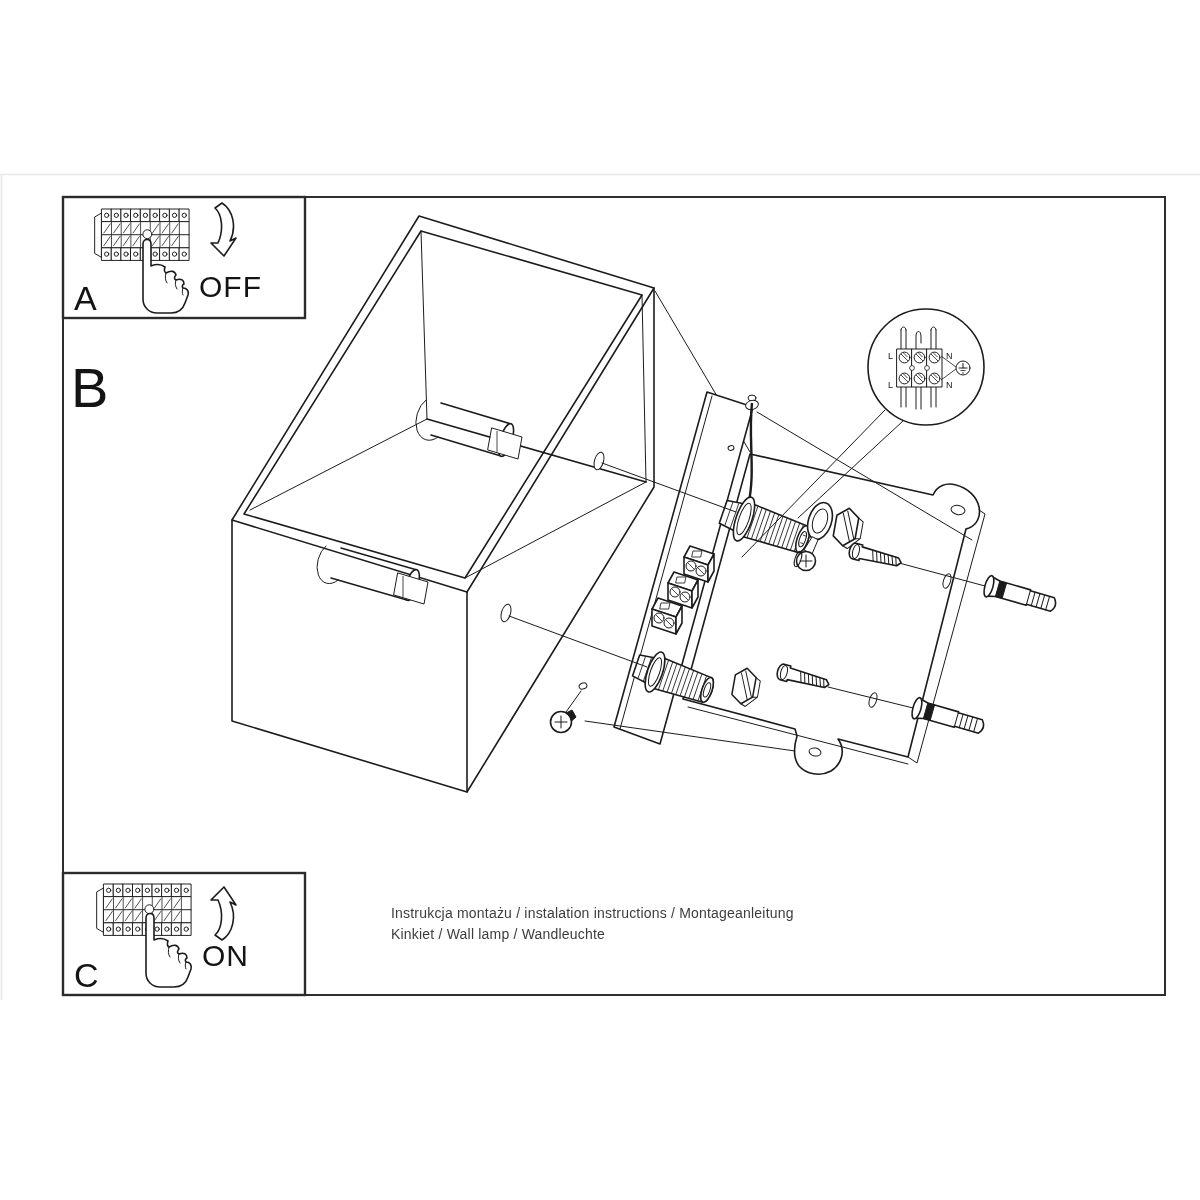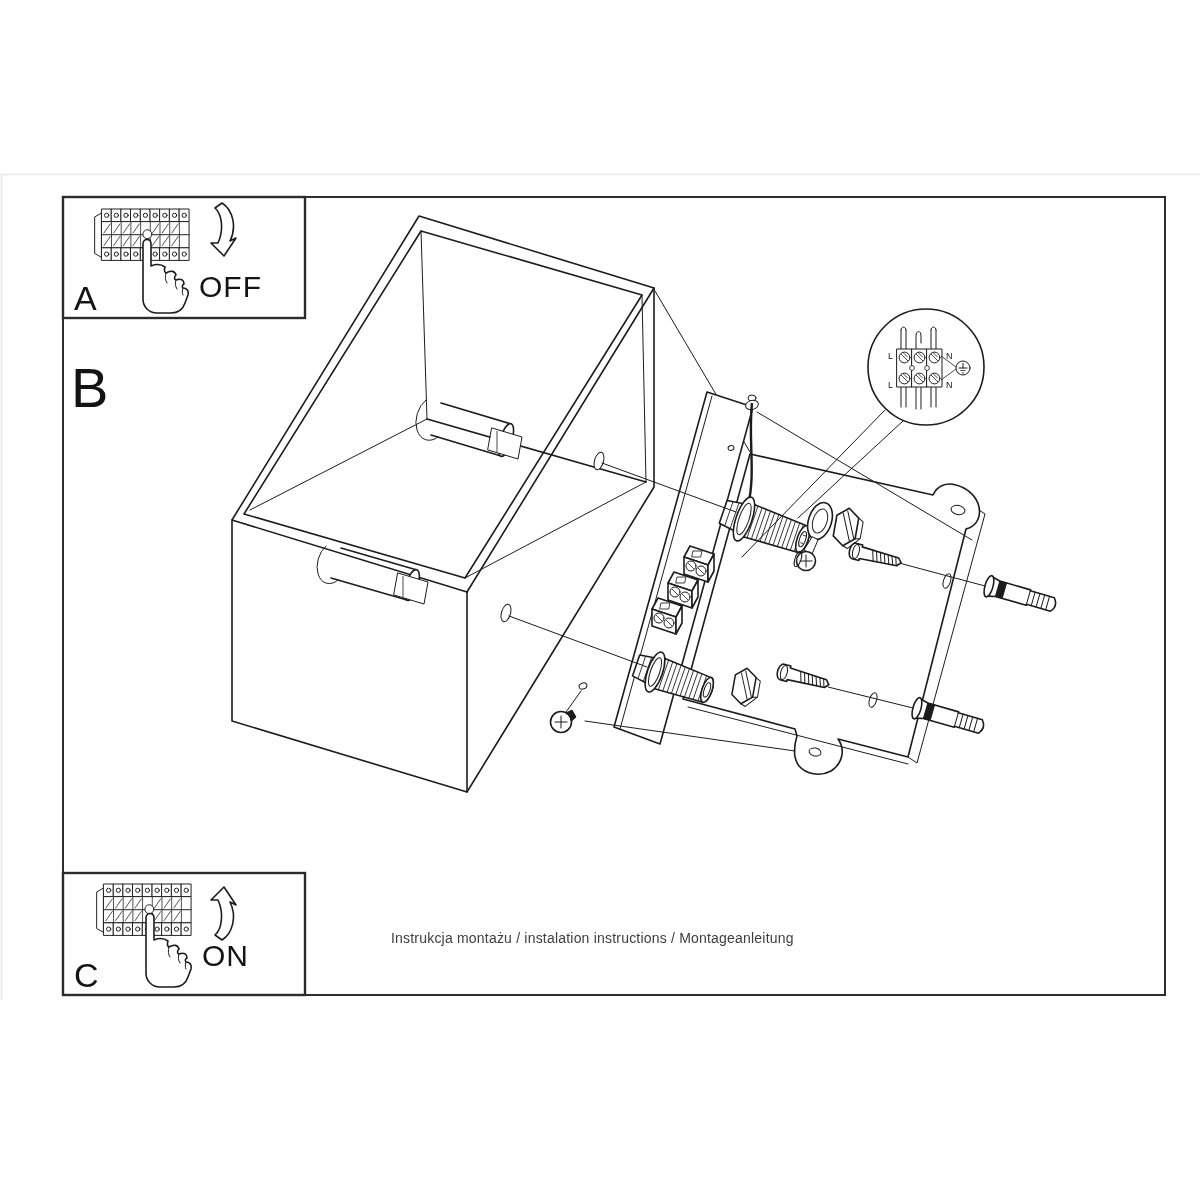--- a/index.html
+++ b/index.html
@@ -8,21 +8,21 @@
   svg{position:absolute;left:0;top:0;}
   .ln{stroke:#1c1c1c;stroke-width:1.6;fill:none;stroke-linejoin:round;stroke-linecap:round;}
   .th{stroke:#1c1c1c;stroke-width:1;fill:none;stroke-linejoin:round;stroke-linecap:round;}
   .hair{stroke:#1c1c1c;stroke-width:0.8;fill:none;}
   .wf{fill:#ffffff;}
   .dk{fill:#1c1c1c;stroke:#1c1c1c;}
   .box2{stroke:#2b2b2b;stroke-width:2.4;fill:#ffffff;}
   .panelB{stroke:#2e2e2e;stroke-width:2;fill:none;}
   .frame{stroke:#e7e7e7;stroke-width:1.6;}
   .t{fill:#141414;font-family:"Liberation Sans",sans-serif;}
-  .cap{position:absolute;left:391px;top:928px;font-size:14px;line-height:21px;color:#3d3d3d;
+  .cap{position:absolute;left:391px;top:903px;font-size:14px;line-height:21px;color:#3d3d3d;
        font-family:"Liberation Sans",sans-serif;letter-spacing:.2px;}
 </style>
 </head>
 <body>
 
 <div class="page">
 <svg width="1200" height="1200" viewBox="0 0 1200 1200">
 
   <defs>
 
@@ -373,14 +373,15 @@
     <use href="#breaker" transform="translate(97,884) scale(0.97)"></use>
     <use href="#hand" transform="translate(150,912)"></use>
     <use href="#arrow-on" transform="translate(206,885)"></use>
     <text x="74" y="987" class="t" font-size="34">C</text>
     <text x="202" y="966" class="t" font-size="30" letter-spacing="1">ON</text>
   </g>
 </svg>
 
   <div class="cap">
     <div>Instrukcja montażu / instalation instructions / Montageanleitung</div>
+    <div>Kinkiet / Wall lamp / Wandleuchte</div>
   </div>
 </div>
 
 </body></html>

